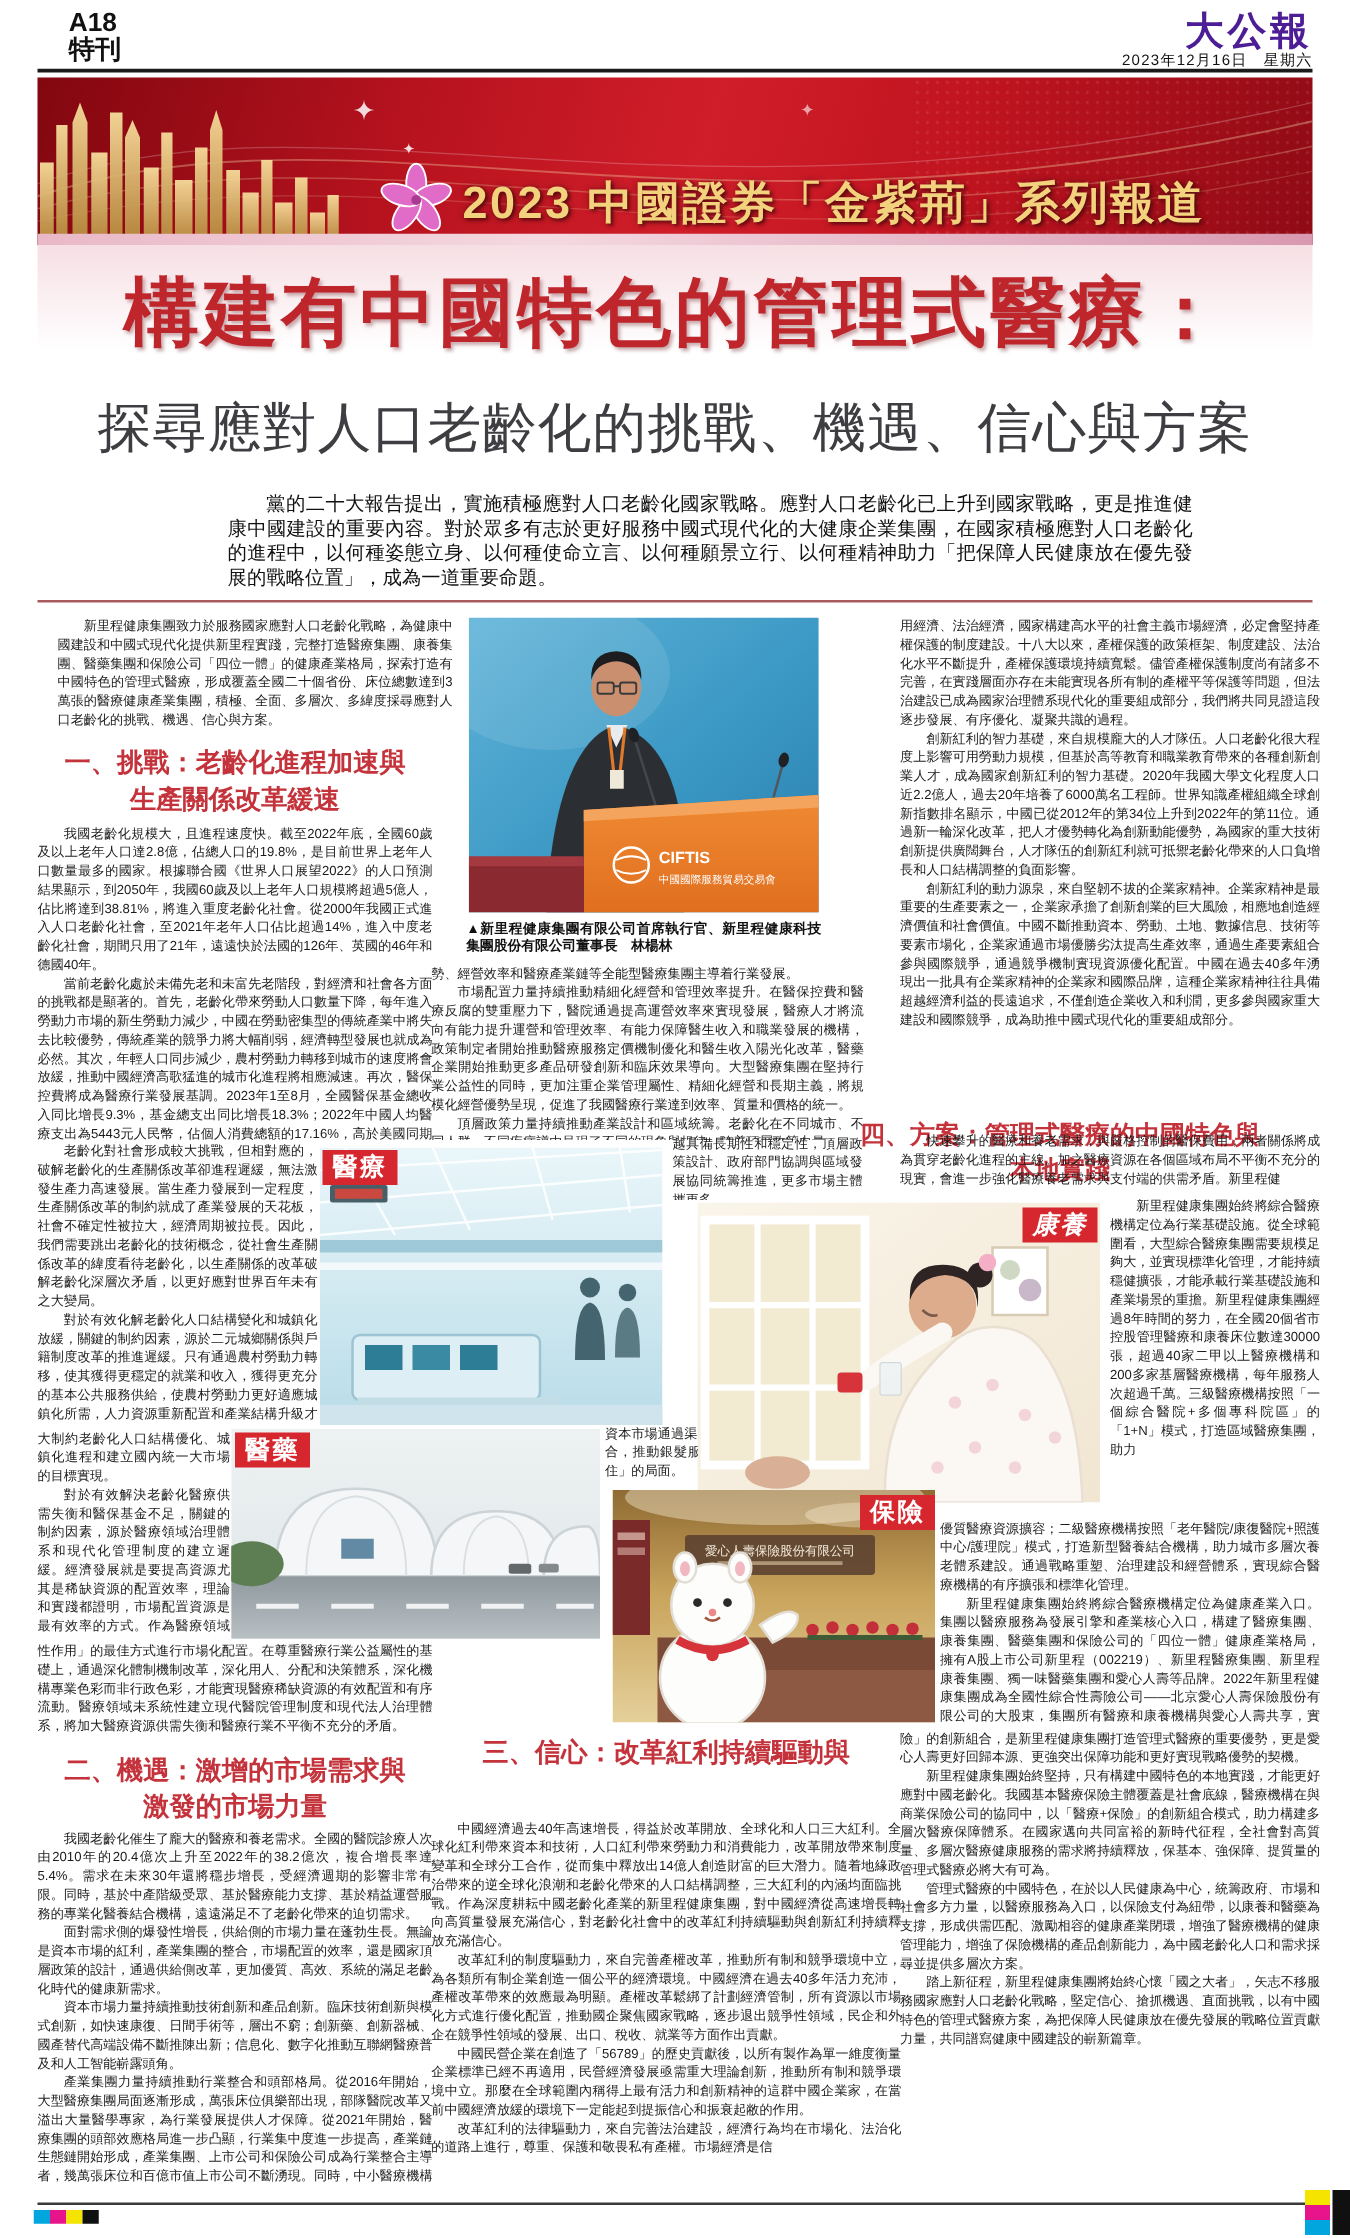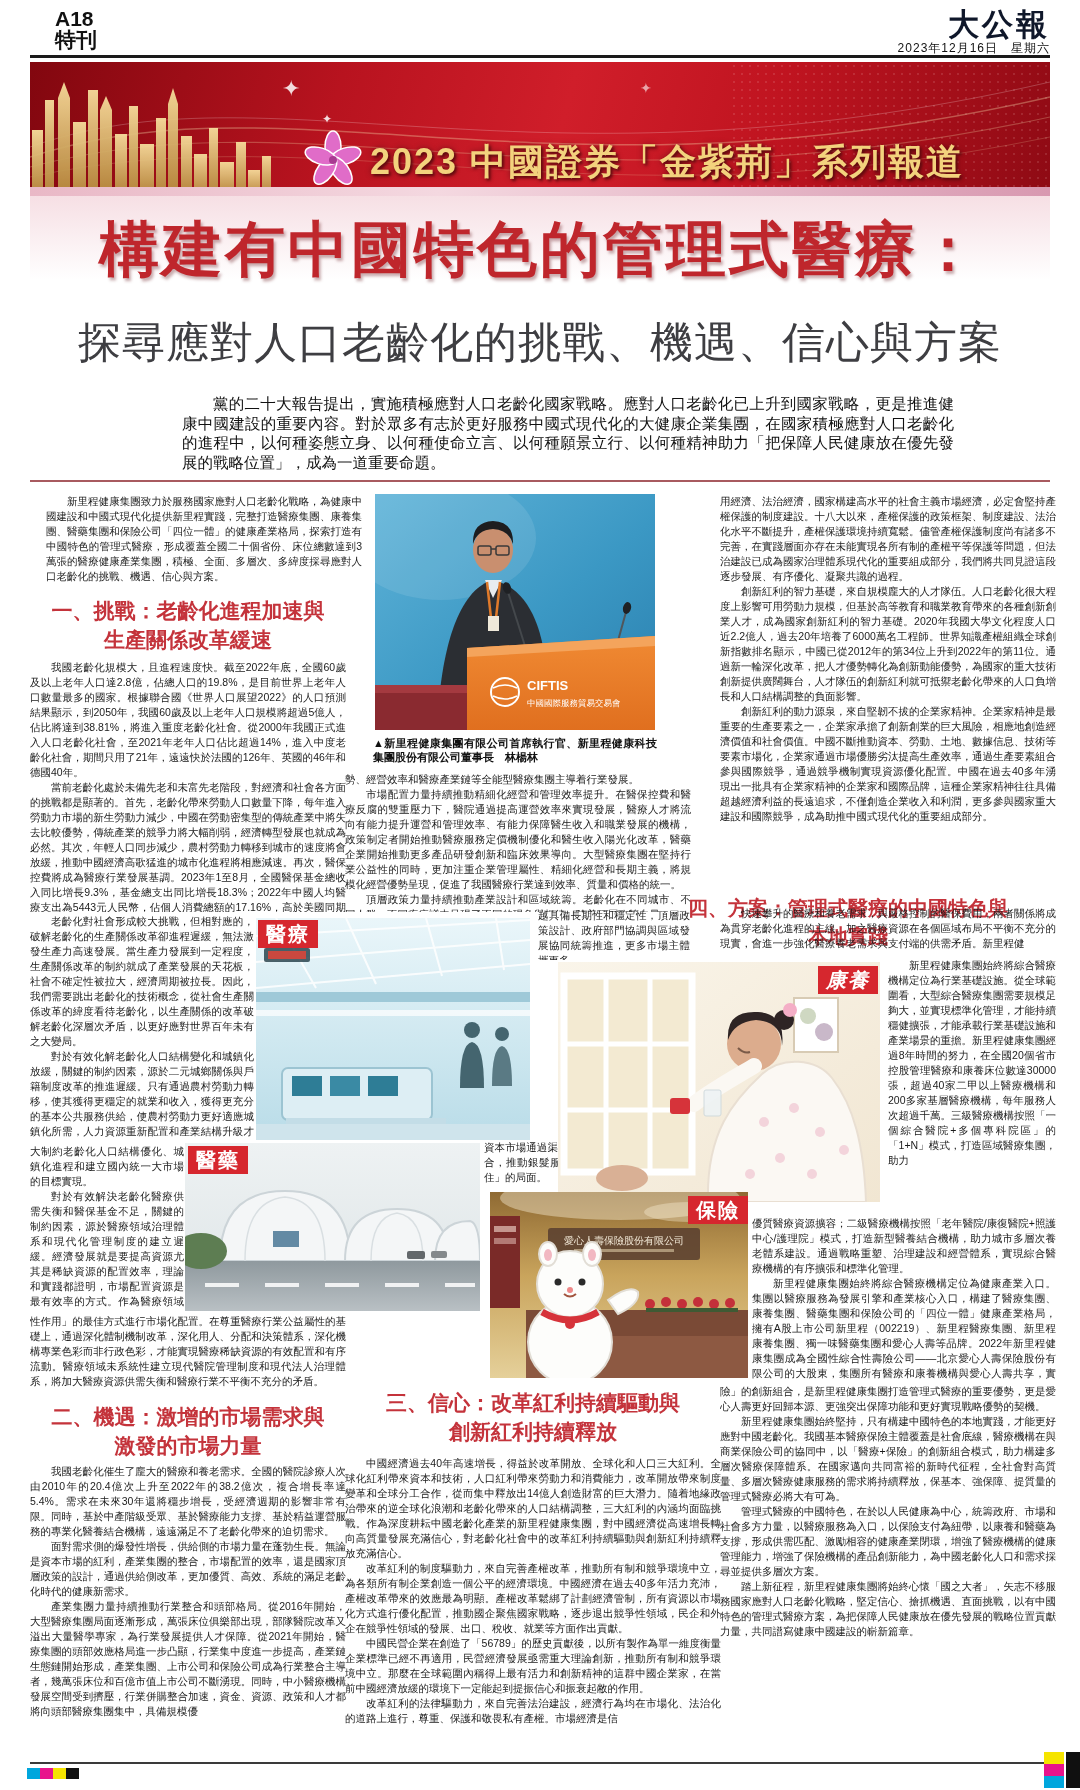--- a/index.html
+++ b/index.html
@@ -2,21 +2,21 @@
 <html><head>
 <meta charset="utf-8">
 <style>
   html,body{margin:0;padding:0;background:#ffffff;}
   .page{position:relative;width:1080px;height:1790px;background:#fff;overflow:hidden;
         font-family:"Liberation Sans","DejaVu Sans",sans-serif;}
   .abs{position:absolute;}
   
   .pageno{font-size:21px;font-weight:bold;color:#111;line-height:22px;}
   .masthead{font-family:Liberation Sans, sans-serif;font-weight:900;
-            color:#0f172a;font-size:31px;letter-spacing:3px;text-align:right;}
+            color:#4c1d95;font-size:31px;letter-spacing:3px;text-align:right;}
   .hdate{font-size:12px;color:#111;text-align:right;letter-spacing:1px;}
   .hrule{background:#1a1a1a;height:3px;}
   
   .banner{background:linear-gradient(105deg,#82070f 0%,#b8131f 30%,#d01e2a 52%,#c01420 72%,#8e0a14 100%);overflow:hidden;}
   .banner-title{font-size:36px;font-weight:bold;color:#f3d27d;letter-spacing:2px;
                 text-shadow:2px 2px 3px #5e0a0e,0 0 6px rgba(0,0,0,.35);white-space:nowrap;}
   .spark{color:#fff;opacity:.85;}
   .dotmap{background-image:radial-gradient(circle,rgba(255,215,215,.30) 1px,transparent 1.4px);
           background-size:8px 8px;opacity:.45;}
   .banner-fade{background:linear-gradient(90deg,#e9b8c6,#f4d8e0 40%,#d898b0);}
@@ -144,20 +144,21 @@
     <p class="ni">性作用」的最佳方式進行市場化配置。在尊重醫療行業公益屬性的基礎上，通過深化體制機制改革，深化用人、分配和決策體系，深化機構專業色彩而非行政色彩，才能實現醫療稀缺資源的有效配置和有序流動。醫療領域未系統性建立現代醫院管理制度和現代法人治理體系，將加大醫療資源供需失衡和醫療行業不平衡不充分的矛盾。</p>
   </div>
 
   <div class="sh sh1" style="left:30px;top:1402px;width:316px;height:58px;">
     <span class="l">二、機遇：激增的市場需求與</span>
     <span class="l">激發的市場力量</span>
   </div>
   <div class="tb" style="left:30px;top:1464px;width:316px;height:282px;">
     <p>我國老齡化催生了龐大的醫療和養老需求。全國的醫院診療人次由2010年的20.4億次上升至2022年的38.2億次，複合增長率達5.4%。需求在未來30年還將穩步增長，受經濟週期的影響非常有限。同時，基於中產階級受眾、基於醫療能力支撐、基於精益運營服務的專業化醫養結合機構，遠遠滿足不了老齡化帶來的迫切需求。</p>
     <p>面對需求側的爆發性增長，供給側的市場力量在蓬勃生長。無論是資本市場的紅利，產業集團的整合，市場配置的效率，還是國家頂層政策的設計，通過供給側改革，更加優質、高效、系統的滿足老齡化時代的健康新需求。</p>
+    <p>資本市場力量持續推動技術創新和產品創新。臨床技術創新與模式創新，如快速康復、日間手術等，層出不窮；創新藥、創新器械、國產替代高端設備不斷推陳出新；信息化、數字化推動互聯網醫療普及和人工智能嶄露頭角。</p>
     <p>產業集團力量持續推動行業整合和頭部格局。從2016年開始，大型醫療集團局面逐漸形成，萬張床位俱樂部出現，部隊醫院改革又溢出大量醫學專家，為行業發展提供人才保障。從2021年開始，醫療集團的頭部效應格局進一步凸顯，行業集中度進一步提高，產業鏈生態鏈開始形成，產業集團、上市公司和保險公司成為行業整合主導者，幾萬張床位和百億市值上市公司不斷湧現。同時，中小醫療機構發展空間受到擠壓，行業併購整合加速，資金、資源、政策和人才都將向頭部醫療集團集中，具備規模優</p>
   </div>
 
   <figure class="abs" style="left:375px;top:494px;width:280px;height:236px;">
     <svg width="280" height="236">
       <defs>
         <linearGradient id="gBlue" x1="0" y1="0" x2="1" y2="1">
           <stop offset="0" stop-color="#5fb3d8"></stop>
             <stop offset=".55" stop-color="#3b98c4"></stop>
             <stop offset="1" stop-color="#2a7fae"></stop>
@@ -373,21 +374,20 @@
         <circle cx="80" cy="98" r="3" fill="#e88"></circle>
         <path d="M52 120 Q80 136 108 120" stroke="#d6333a" stroke-width="7" fill="none"></path>
         <circle cx="80" cy="132" r="5" fill="#d6333a"></circle>
       </g>
     </svg>
   </figure>
   <div class="lbl" style="left:688px;top:1196px;">保險</div>
 
   <div class="sh sh1" style="left:345px;top:1388px;width:376px;height:62px;">
     <span class="l">三、信心：改革紅利持續驅動與</span>
-    <span class="l">創新紅利持續釋放</span>
   </div>
   <div class="tb" style="left:345px;top:1456px;width:376px;height:290px;">
     <p>中國經濟過去40年高速增長，得益於改革開放、全球化和人口三大紅利。全球化紅利帶來資本和技術，人口紅利帶來勞動力和消費能力，改革開放帶來制度變革和全球分工合作，從而集中釋放出14億人創造財富的巨大潛力。隨着地緣政治帶來的逆全球化浪潮和老齡化帶來的人口結構調整，三大紅利的內涵均面臨挑戰。作為深度耕耘中國老齡化產業的新里程健康集團，對中國經濟從高速增長轉向高質量發展充滿信心，對老齡化社會中的改革紅利持續驅動與創新紅利持續釋放充滿信心。</p>
     <p>改革紅利的制度驅動力，來自完善產權改革，推動所有制和競爭環境中立，為各類所有制企業創造一個公平的經濟環境。中國經濟在過去40多年活力充沛，產權改革帶來的效應最為明顯。產權改革鬆綁了計劃經濟管制，所有資源以市場化方式進行優化配置，推動國企聚焦國家戰略，逐步退出競爭性領域，民企和外企在競爭性領域的發展、出口、稅收、就業等方面作出貢獻。</p>
     <p>中國民營企業在創造了「56789」的歷史貢獻後，以所有製作為單一維度衡量企業標準已經不再適用，民營經濟發展亟需重大理論創新，推動所有制和競爭環境中立。那麼在全球範圍內稱得上最有活力和創新精神的這群中國企業家，在當前中國經濟放緩的環境下一定能起到提振信心和振衰起敝的作用。</p>
     <p>改革紅利的法律驅動力，來自完善法治建設，經濟行為均在市場化、法治化的道路上進行，尊重、保護和敬畏私有產權。市場經濟是信</p>
   </div>
 
   <div class="tb" style="left:720px;top:494px;width:336px;height:348px;">
     <p class="ni">用經濟、法治經濟，國家構建高水平的社會主義市場經濟，必定會堅持產權保護的制度建設。十八大以來，產權保護的政策框架、制度建設、法治化水平不斷提升，產權保護環境持續寬鬆。儘管產權保護制度尚有諸多不完善，在實踐層面亦存在未能實現各所有制的產權平等保護等問題，但法治建設已成為國家治理體系現代化的重要組成部分，我們將共同見證這段逐步發展、有序優化、凝聚共識的過程。</p>

